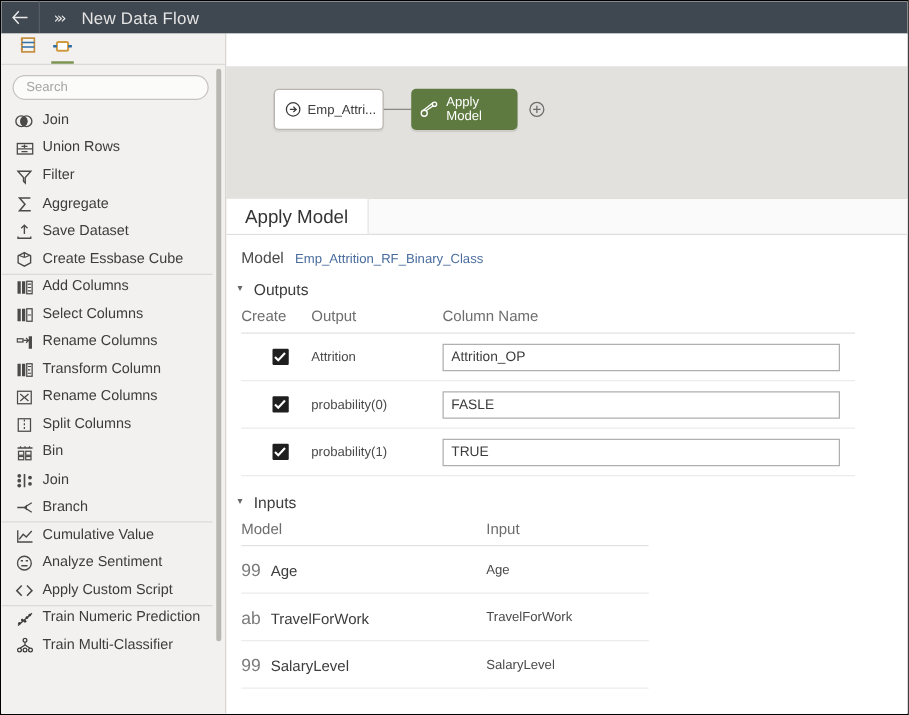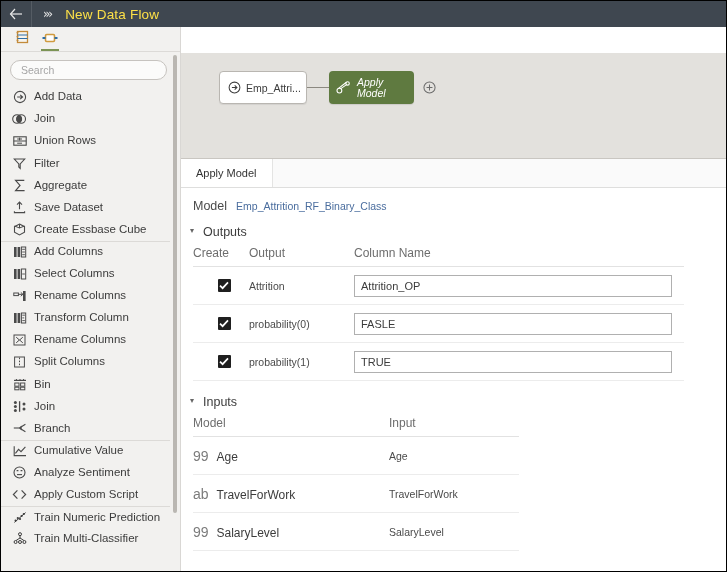--- a/index.html
+++ b/index.html
@@ -36,21 +36,21 @@
   .tb-back svg { display: block; }
   .tb-chev {
     margin-left: 11px;
     font-size: 12px; letter-spacing: -2px;
     color: #e8e8e8;
     font-family: "DejaVu Sans", sans-serif;
   }
   .tb-title {
     margin-left: 14px;
     font-size: 13.5px;
-    color: #fde047;
+    color: #e5e5e5;
     letter-spacing: 0.2px;
   }
 
   
   .body {
     flex: 1 1 auto;
     display: flex;
     min-height: 0;
     background: #fff;
   }
@@ -174,21 +174,20 @@
     width: 85px; height: 33px;
     background: #5f7a40;
     border-radius: 4px;
     display: flex; align-items: center;
     padding-left: 7px;
     color: #ffffff;
     font-size: 10.5px;
     line-height: 10.5px;
     cursor: pointer;
     box-shadow: 0 1px 1px rgba(0,0,0,0.10);
-    font-style: italic;
   }
   .node-apply .nico { margin-right: 5px; display: flex; }
   .node-apply .nlbl { display: flex; flex-direction: column; }
   .plusnode {
     margin-left: 9px;
     width: 13px; height: 13px;
     cursor: pointer;
     color: #6b6b6b;
     display: flex;
   }
@@ -203,21 +202,21 @@
   }
   .tabbar {
     height: 29px; flex: 0 0 29px;
     background: #fafafa;
     display: flex; align-items: stretch;
     border-bottom: 1px solid #dededd;
   }
   .tab {
     padding: 0 15px;
     display: flex; align-items: center;
-    font-size: 11px;
+    font-size: 15px;
     color: #333;
     background: #ffffff;
     border-right: 1px solid #e4e4e3;
     cursor: pointer;
   }
   .tabfill { flex: 1 1 auto; }
 
   .propbody {
     flex: 1 1 auto;
     overflow: hidden;
@@ -354,29 +353,20 @@
           </span>
         </div>
       </div>
 
       <div class="searchwrap">
         <input class="searchbox" type="text" placeholder="Search" style="">
       </div>
 
       <div class="lp-list">
 
-        <div class="lp-item">
-          <span class="lp-ico">
-            <svg width="14" height="14" viewBox="0 0 14 14">
-                <circle cx="7" cy="7" r="5.6" fill="none" stroke="#4a4a4a" stroke-width="1.1"></circle>
-                <path d="M4.2 7 H9.2 M7.2 4.8 L9.6 7 L7.2 9.2" fill="none" stroke="#4a4a4a" stroke-width="1.1"></path>
-              </svg>
-          </span>
-          <span class="lp-lbl">Add Data</span>
-        </div>
 
         <div class="lp-item">
           <span class="lp-ico">
             <svg width="15" height="12" viewBox="0 0 15 12">
                 <circle cx="5" cy="6" r="4.3" fill="none" stroke="#4a4a4a" stroke-width="1.1"></circle>
                 <circle cx="9.2" cy="6" r="4.3" fill="none" stroke="#4a4a4a" stroke-width="1.1"></circle>
                 <path d="M7.1 1.9 A4.3 4.3 0 0 1 7.1 10.1 A4.3 4.3 0 0 1 7.1 1.9 Z" fill="#4a4a4a"></path>
               </svg>
           </span>
           <span class="lp-lbl">Join</span>

